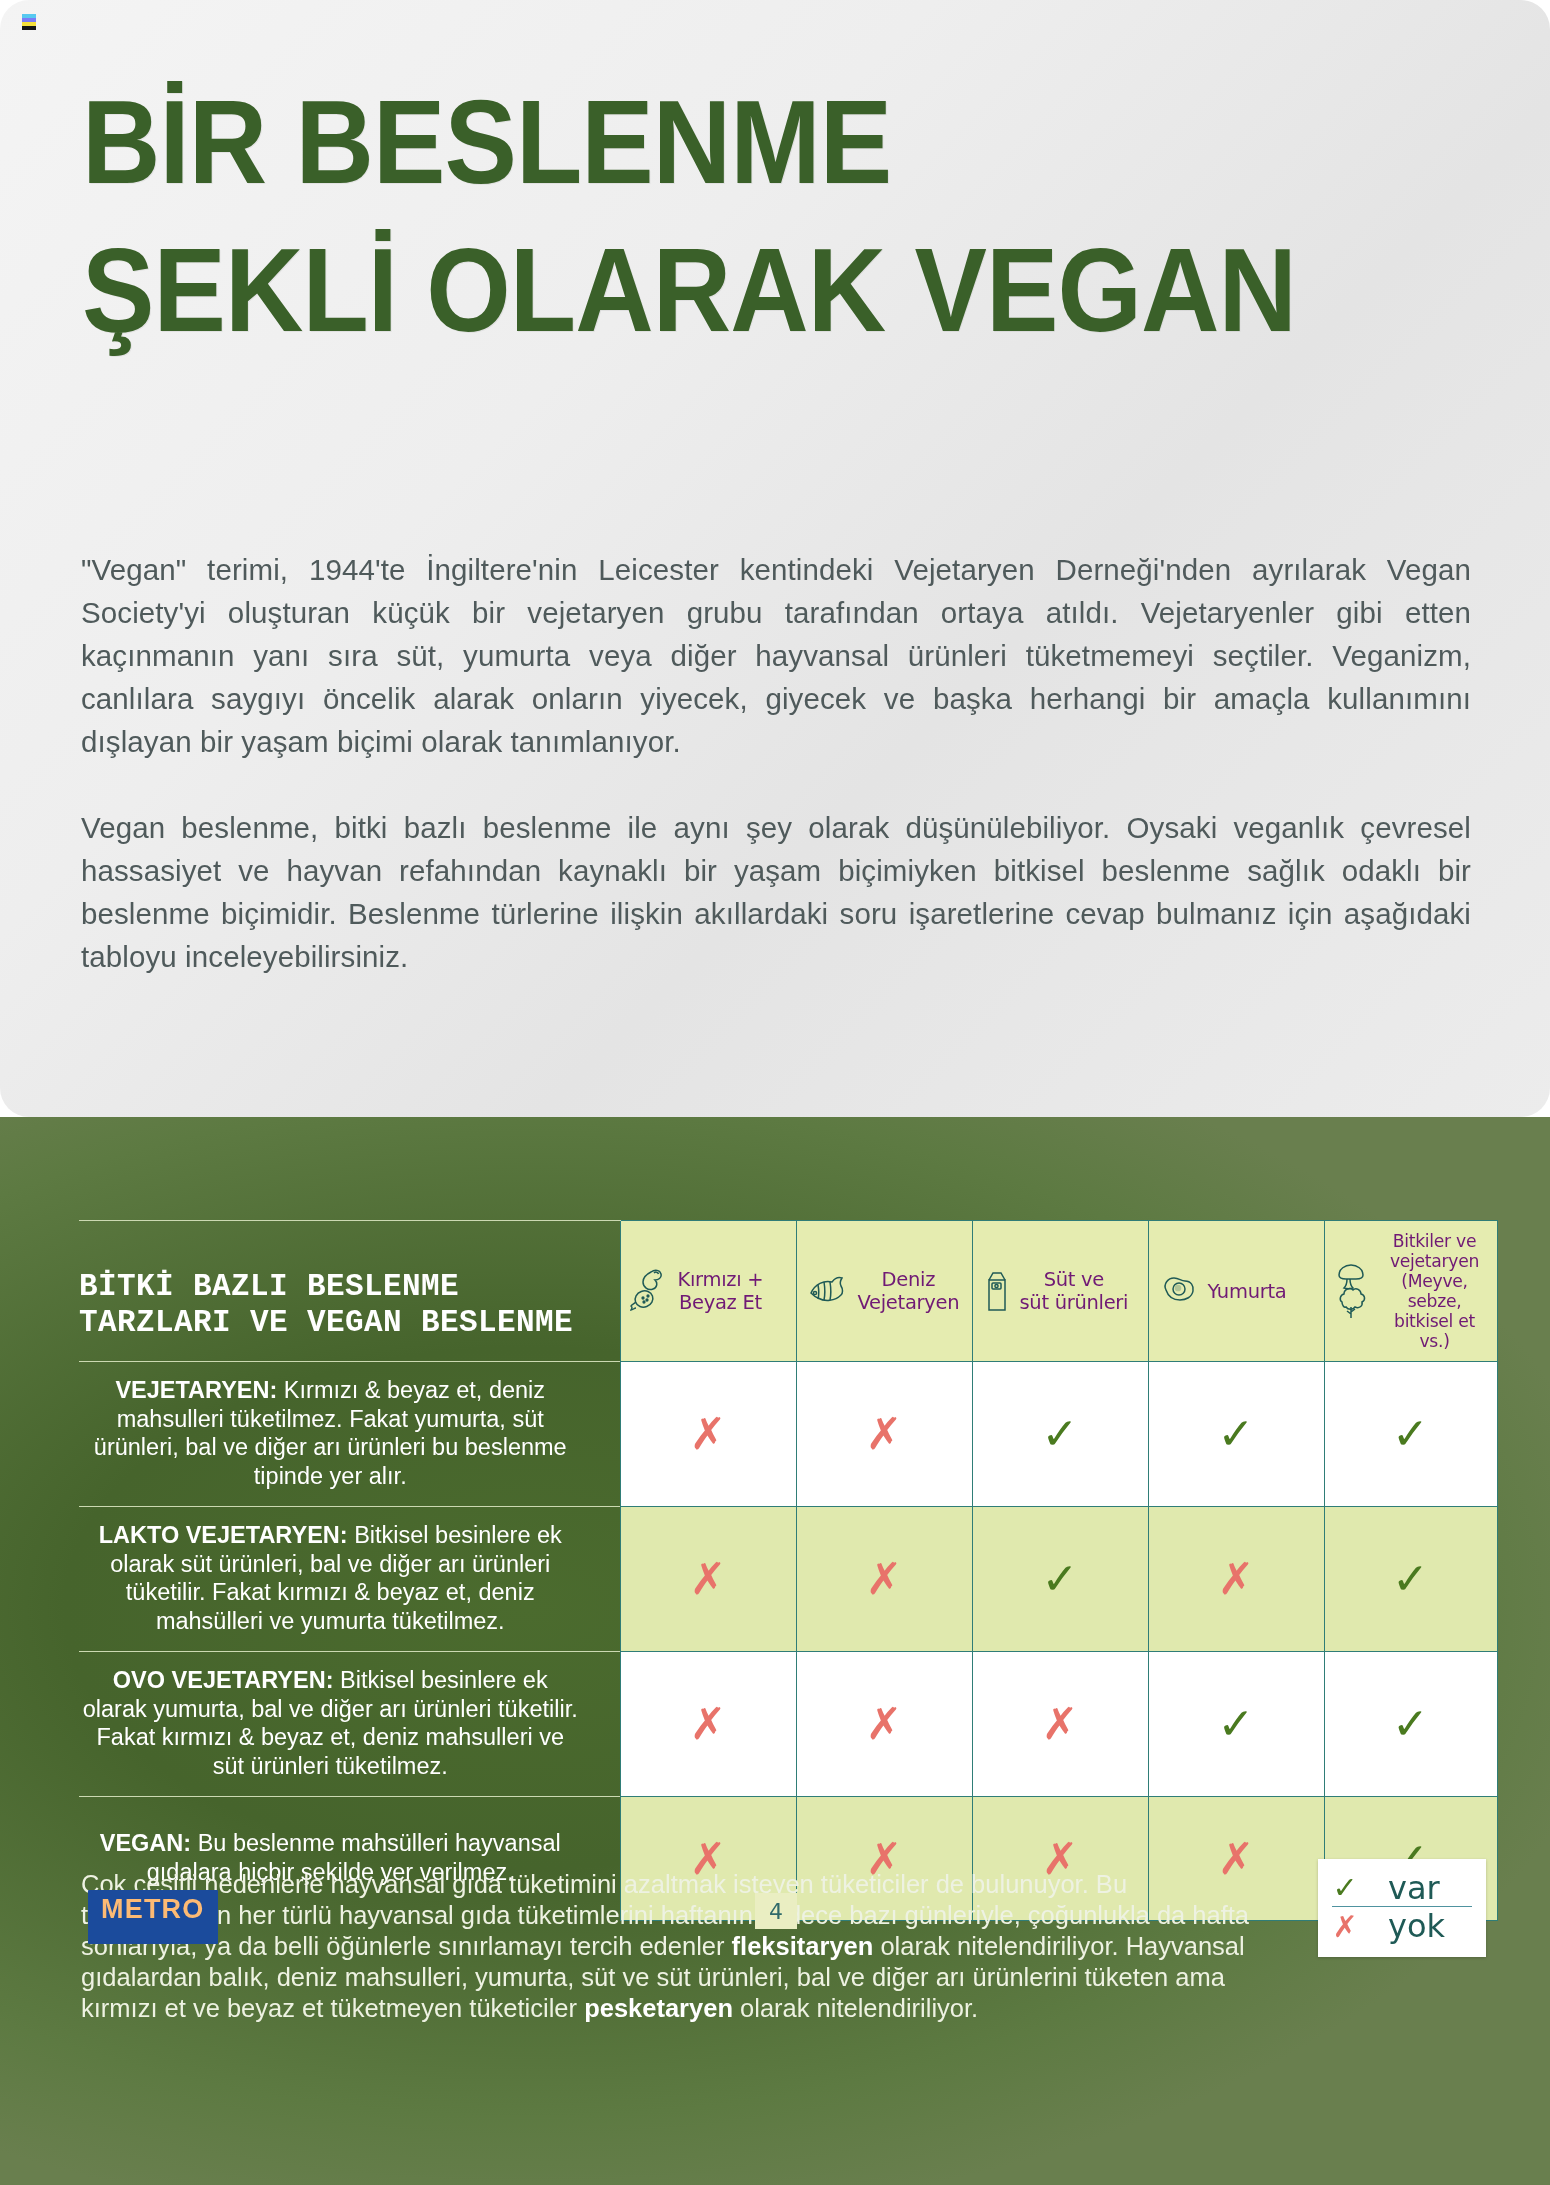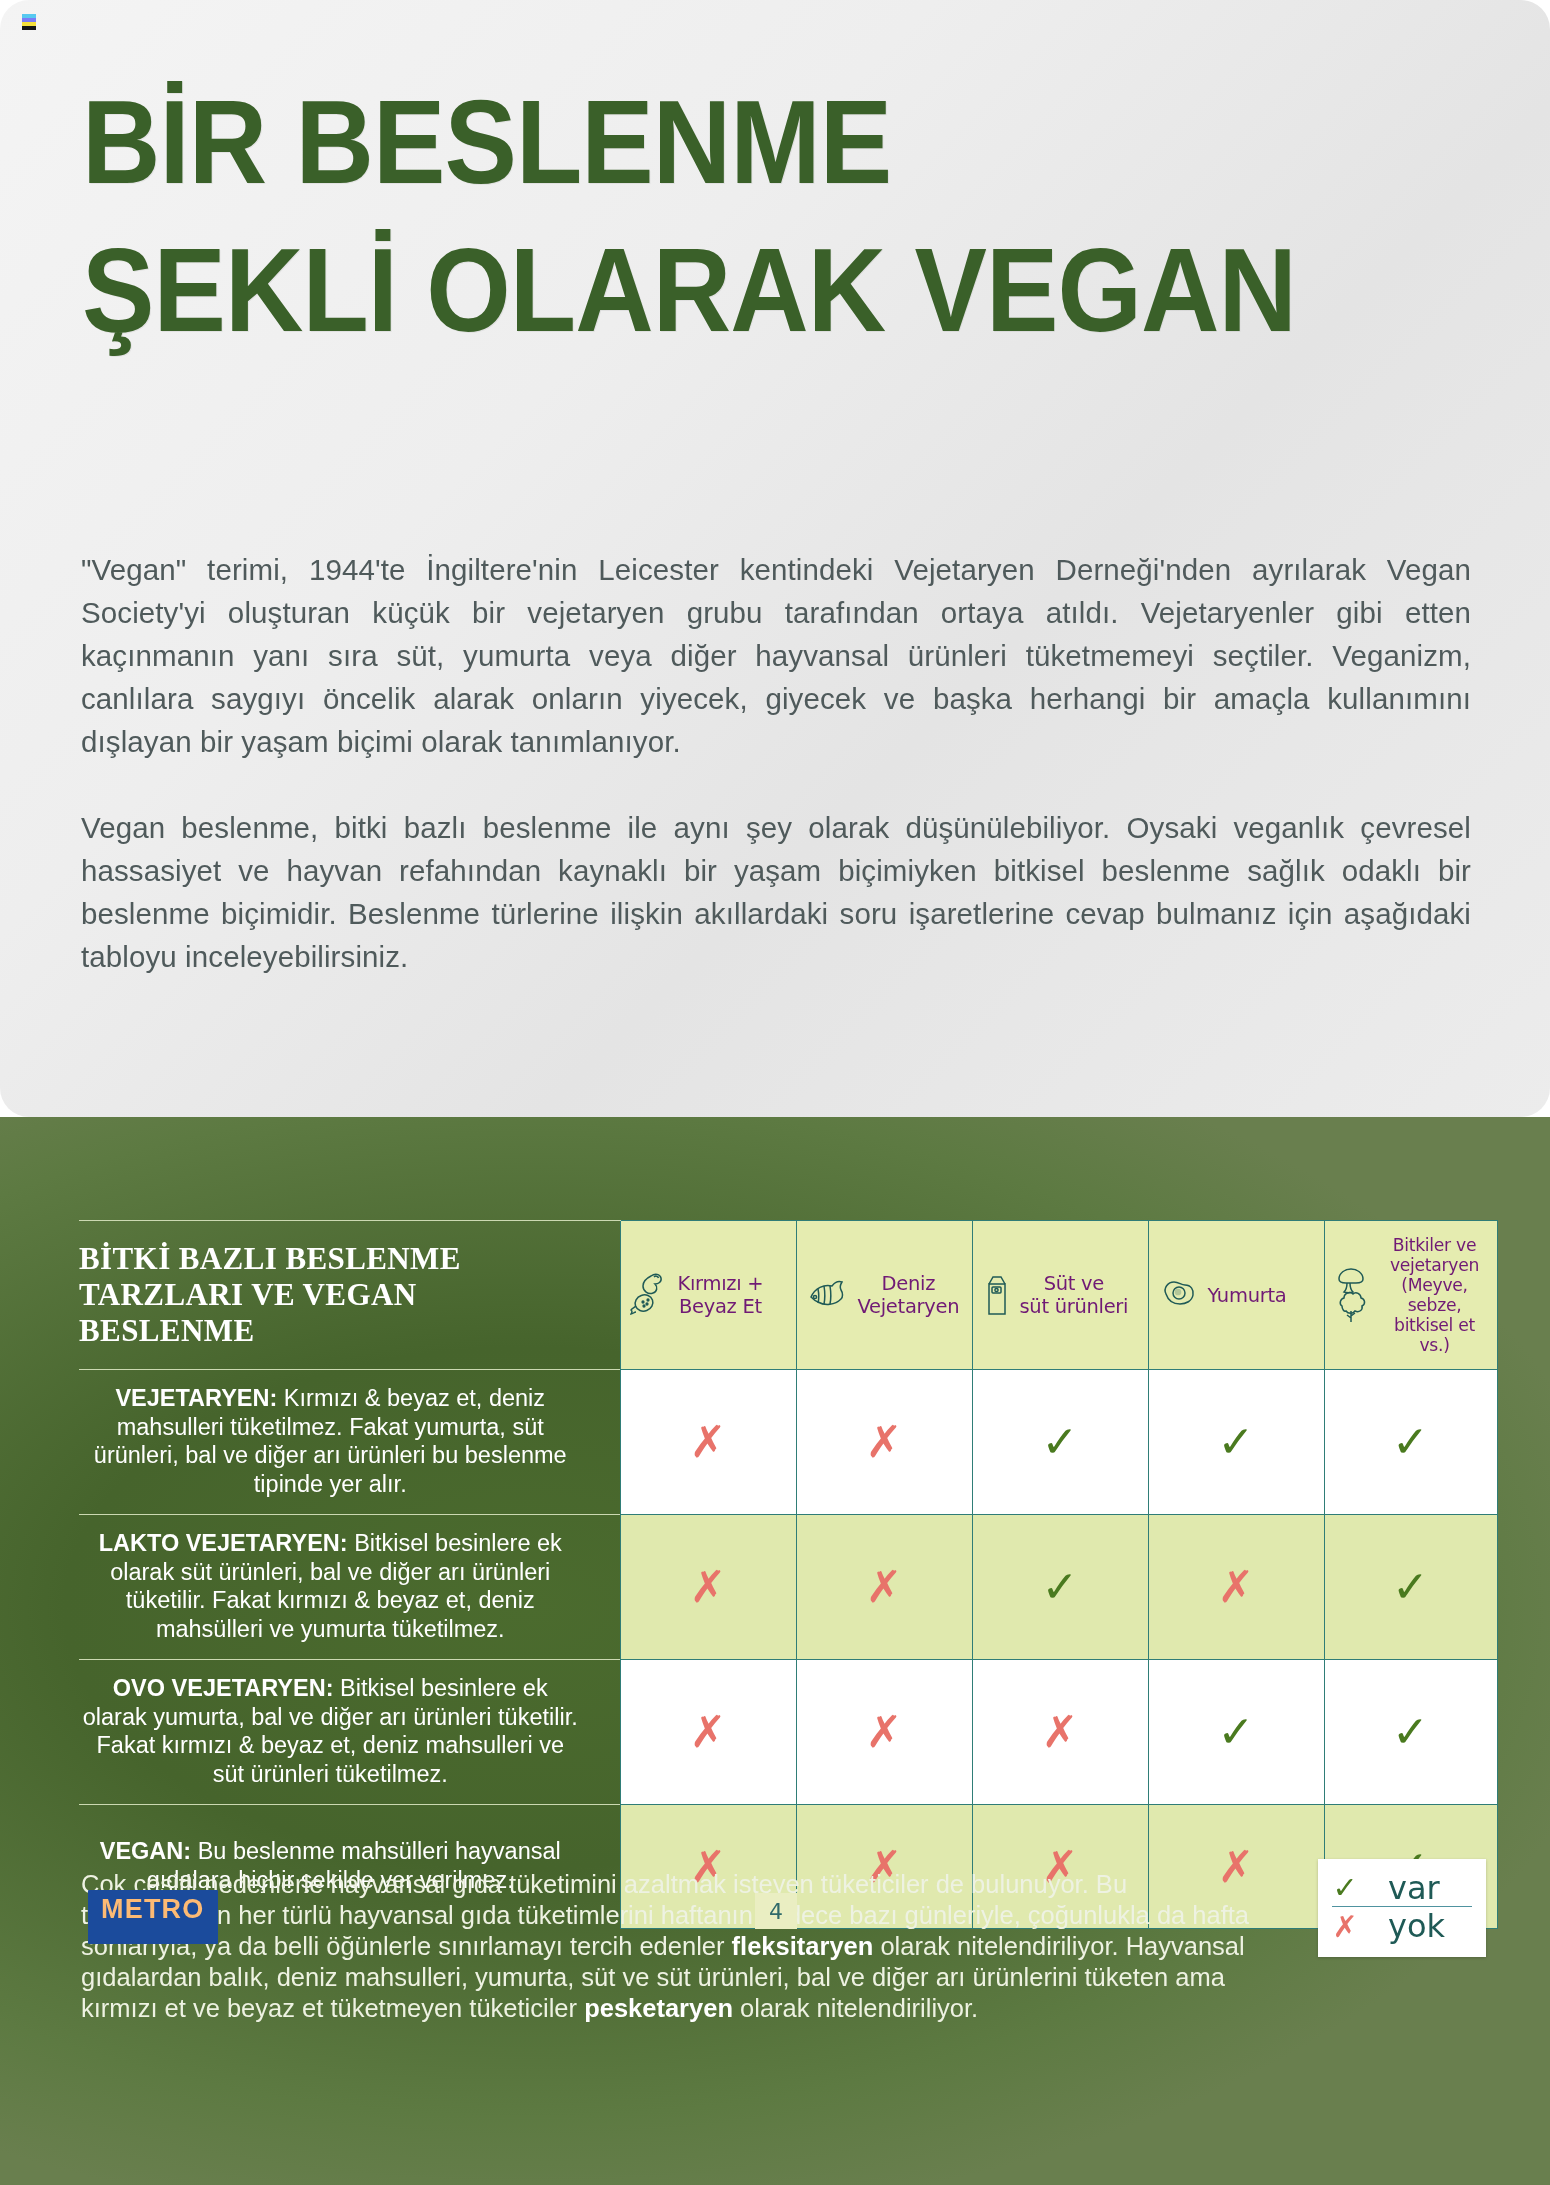--- a/index.html
+++ b/index.html
@@ -101,21 +101,21 @@
     font-size: 23.5px;
     line-height: 28.5px;
     text-align: center;
     padding: 14px 38px 16px 0 !important;
     border-top: 1.6px solid #ccd9b2;
   }
   .col-label b { font-weight: 700; }
 
   .head-label {
     color: #ffffff;
-    font-family: Liberation Serif, serif;
+    font-family: Liberation Mono, monospace;
     font-weight: 700;
     font-size: 31px;
     line-height: 36px;
     letter-spacing: 0.4px;
     text-align: left;
     padding: 20px 30px 20px 0 !important;
     border-top: 1.6px solid #ccd9b2;
     vertical-align: bottom !important;
   }
 

